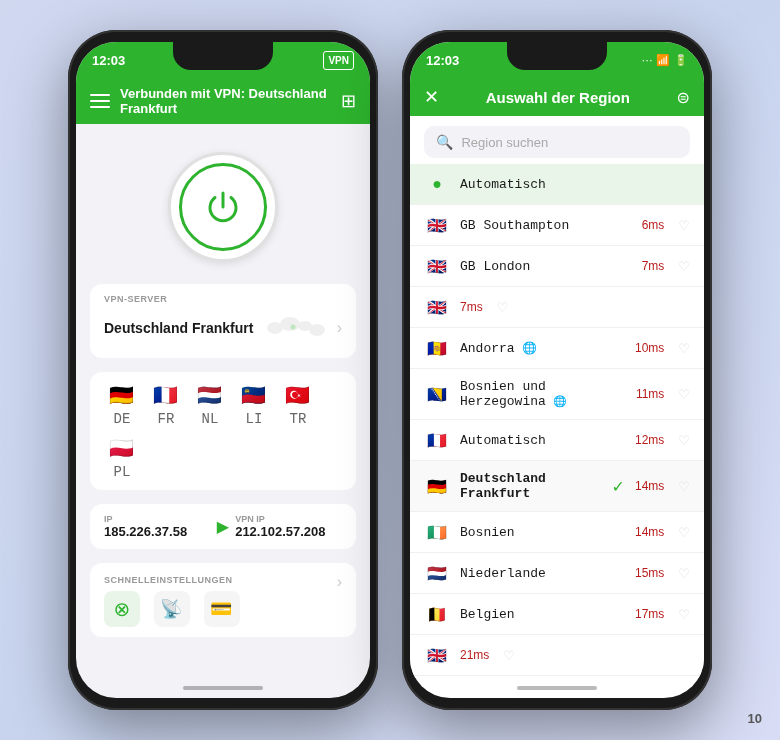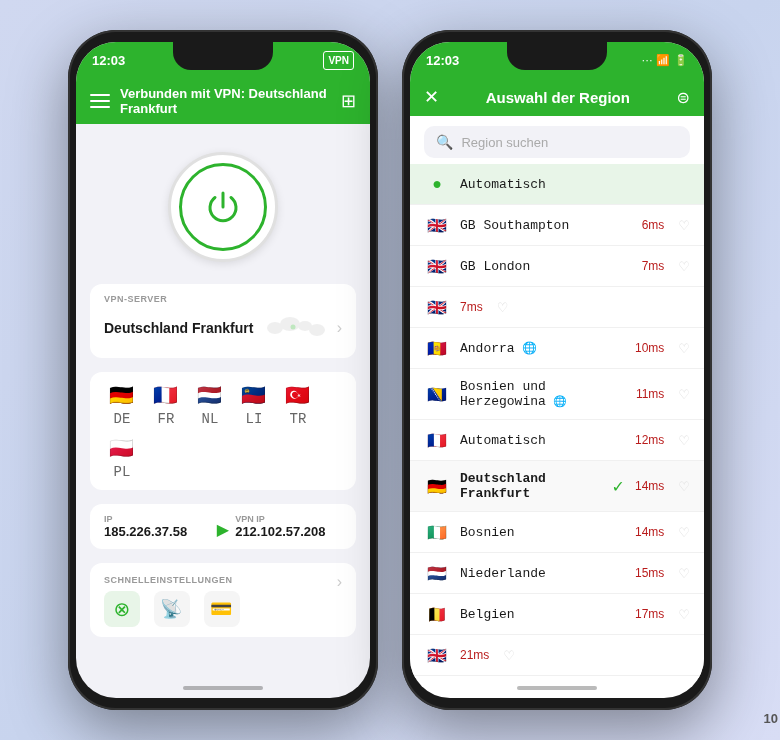--- a/index.html
+++ b/index.html
@@ -202,21 +202,21 @@
     }
     .flag-label {
       font-size: 14px;
       color: #666;
       font-family: Liberation Mono, monospace;
     }
 
     
     .ip-row {
       display: flex;
-      align-items: flex-end;
+      align-items: center;
       gap: 6px;
     }
     .ip-block {
       flex: 1;
     }
     .ip-label {
       font-size: 9px;
       color: #999;
       font-weight: 600;
       text-transform: uppercase;
@@ -343,21 +343,21 @@
     }
     .check-icon {
       color: #2db32d;
       font-size: 16px;
     }
 
     
     .watermark {
       position: absolute;
       bottom: 14px;
-      right: 2px;
+      right: 18px;
       font-size: 13px;
       font-weight: 700;
       color: #555;
     }
 
     
     .home-indicator {
       height: 20px;
       display: flex;
       align-items: center;

